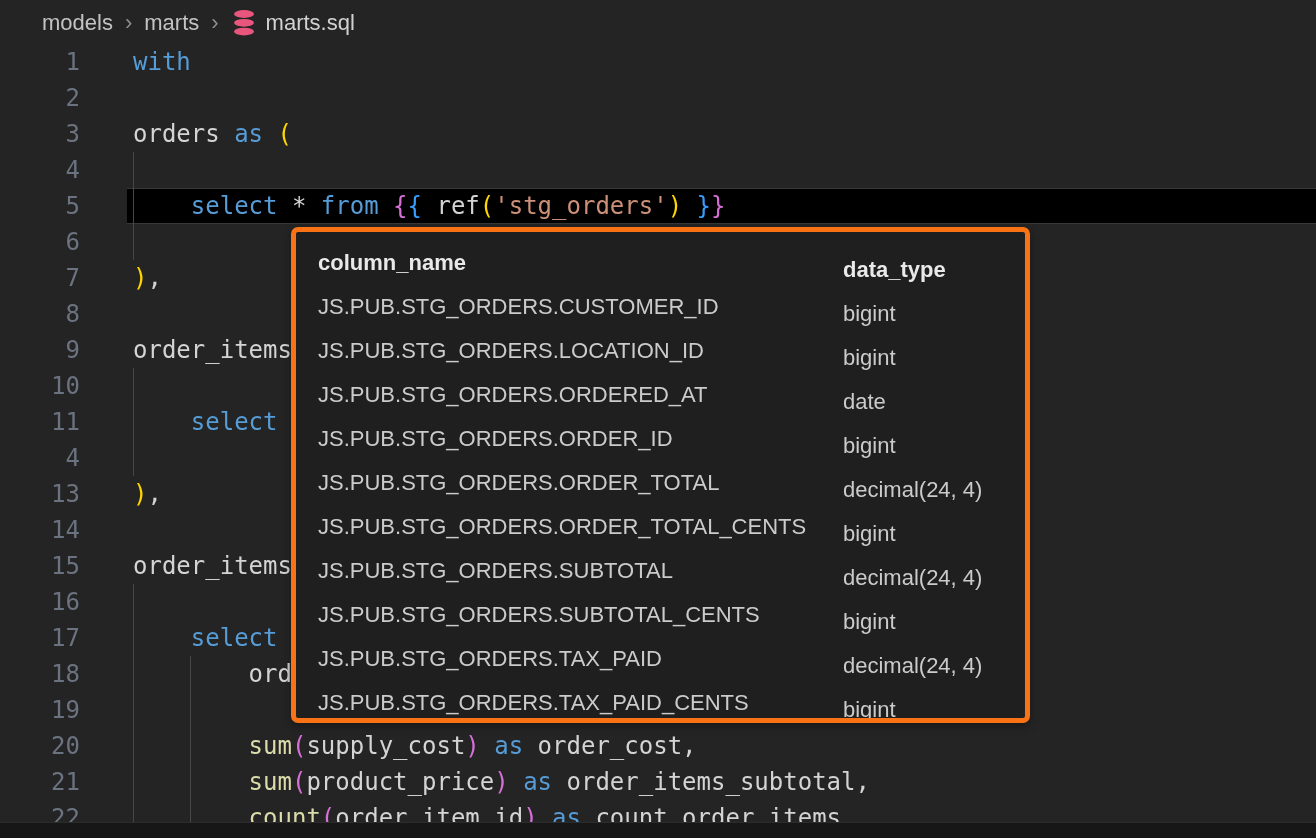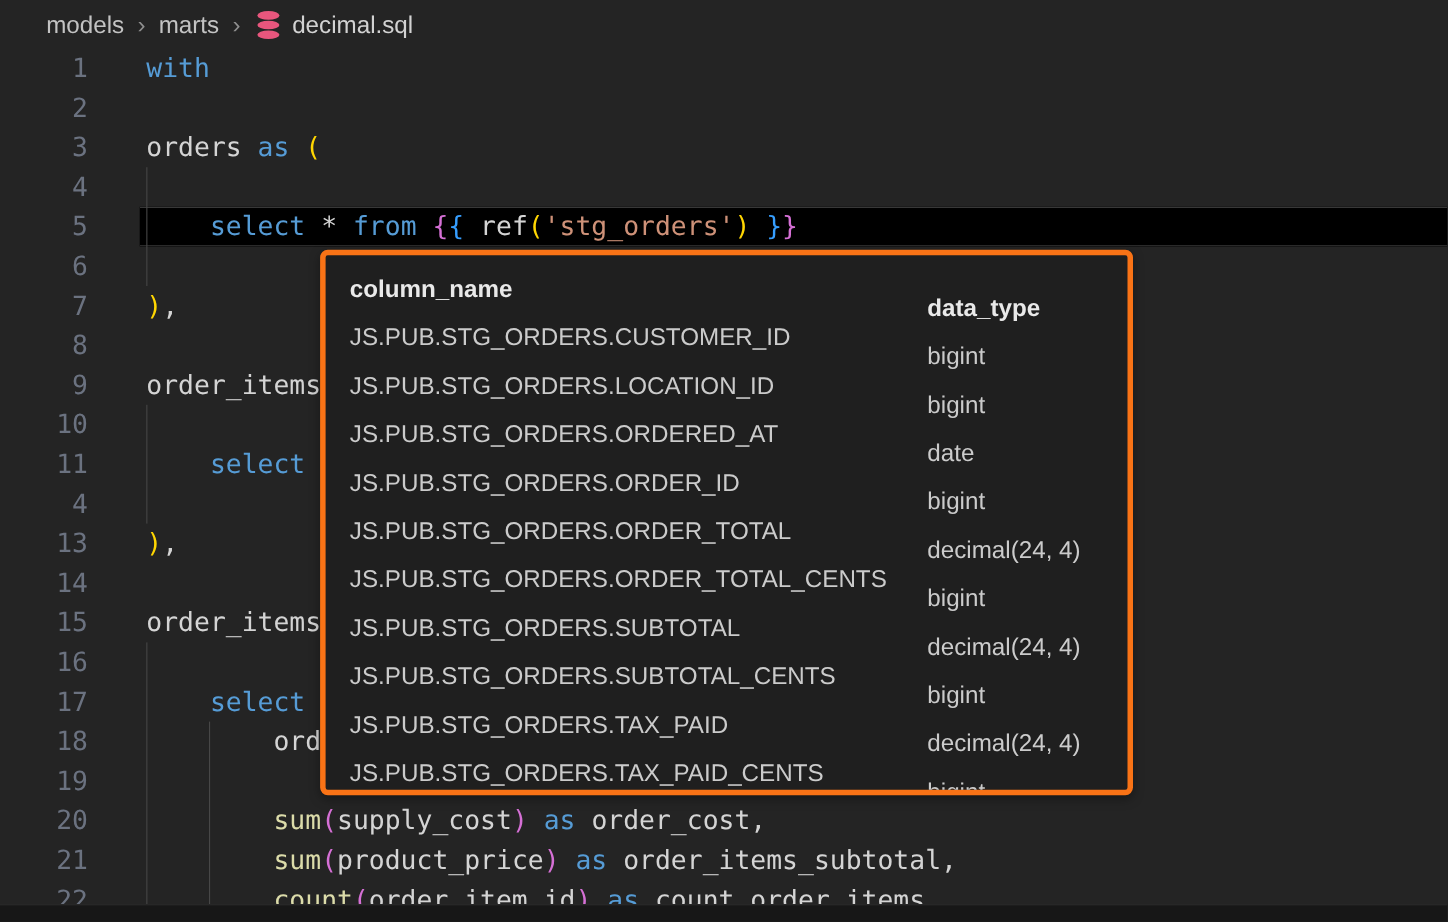--- a/index.html
+++ b/index.html
@@ -51,21 +51,21 @@
 
   
   .popup{
     position:absolute;left:291px;top:227px;width:739px;height:496px;
     box-sizing:border-box;padding-top:9px;
     background:#1f1f1f;border:5px solid #f97316;border-radius:7px;
     box-shadow:0 3px 10px rgba(0,0,0,0.35);
     font-size:22px;color:#cbcbcb;overflow:hidden;z-index:5;
   }
   .popup-row{position:relative;height:44px;line-height:44px;padding-left:22px;white-space:nowrap;}
-  .popup-row .col2{position:absolute;left:547px;top:17px;}
+  .popup-row .col2{position:absolute;left:547px;top:7px;}
   .popup-header{font-weight:bold;color:#e9e9e9;}
 
   
   .bottom-strip{
     position:absolute;left:0;top:822px;width:1316px;height:16px;
     background:#171717;border-top:1px solid #2c2c2c;box-sizing:border-box;z-index:10;
   }
 </style>
 </head>
 <body>
@@ -74,21 +74,21 @@
   <span class="crumb">models</span>
   <span class="crumb-sep">›</span>
   <span class="crumb">marts</span>
   <span class="crumb-sep">›</span>
   <span class="file-crumb">
     <svg width="26" height="28" viewBox="0 0 26 28">
       <ellipse cx="13" cy="5" rx="10" ry="3.9" fill="#e8567d"></ellipse>
       <ellipse cx="13" cy="13.8" rx="10" ry="3.9" fill="#e8567d"></ellipse>
       <ellipse cx="13" cy="22.6" rx="10" ry="3.9" fill="#e8567d"></ellipse>
     </svg>
-    <span>decimal.sql</span>
+    <span>marts.sql</span>
   </span>
 </div>
 
 <div class="editor" id="code-lines">
     <div class="line">
       <div class="gutter">1</div>
       <div class="content"><span class="kw">with</span></div>
     </div>
     <div class="line">
       <div class="gutter">2</div>

